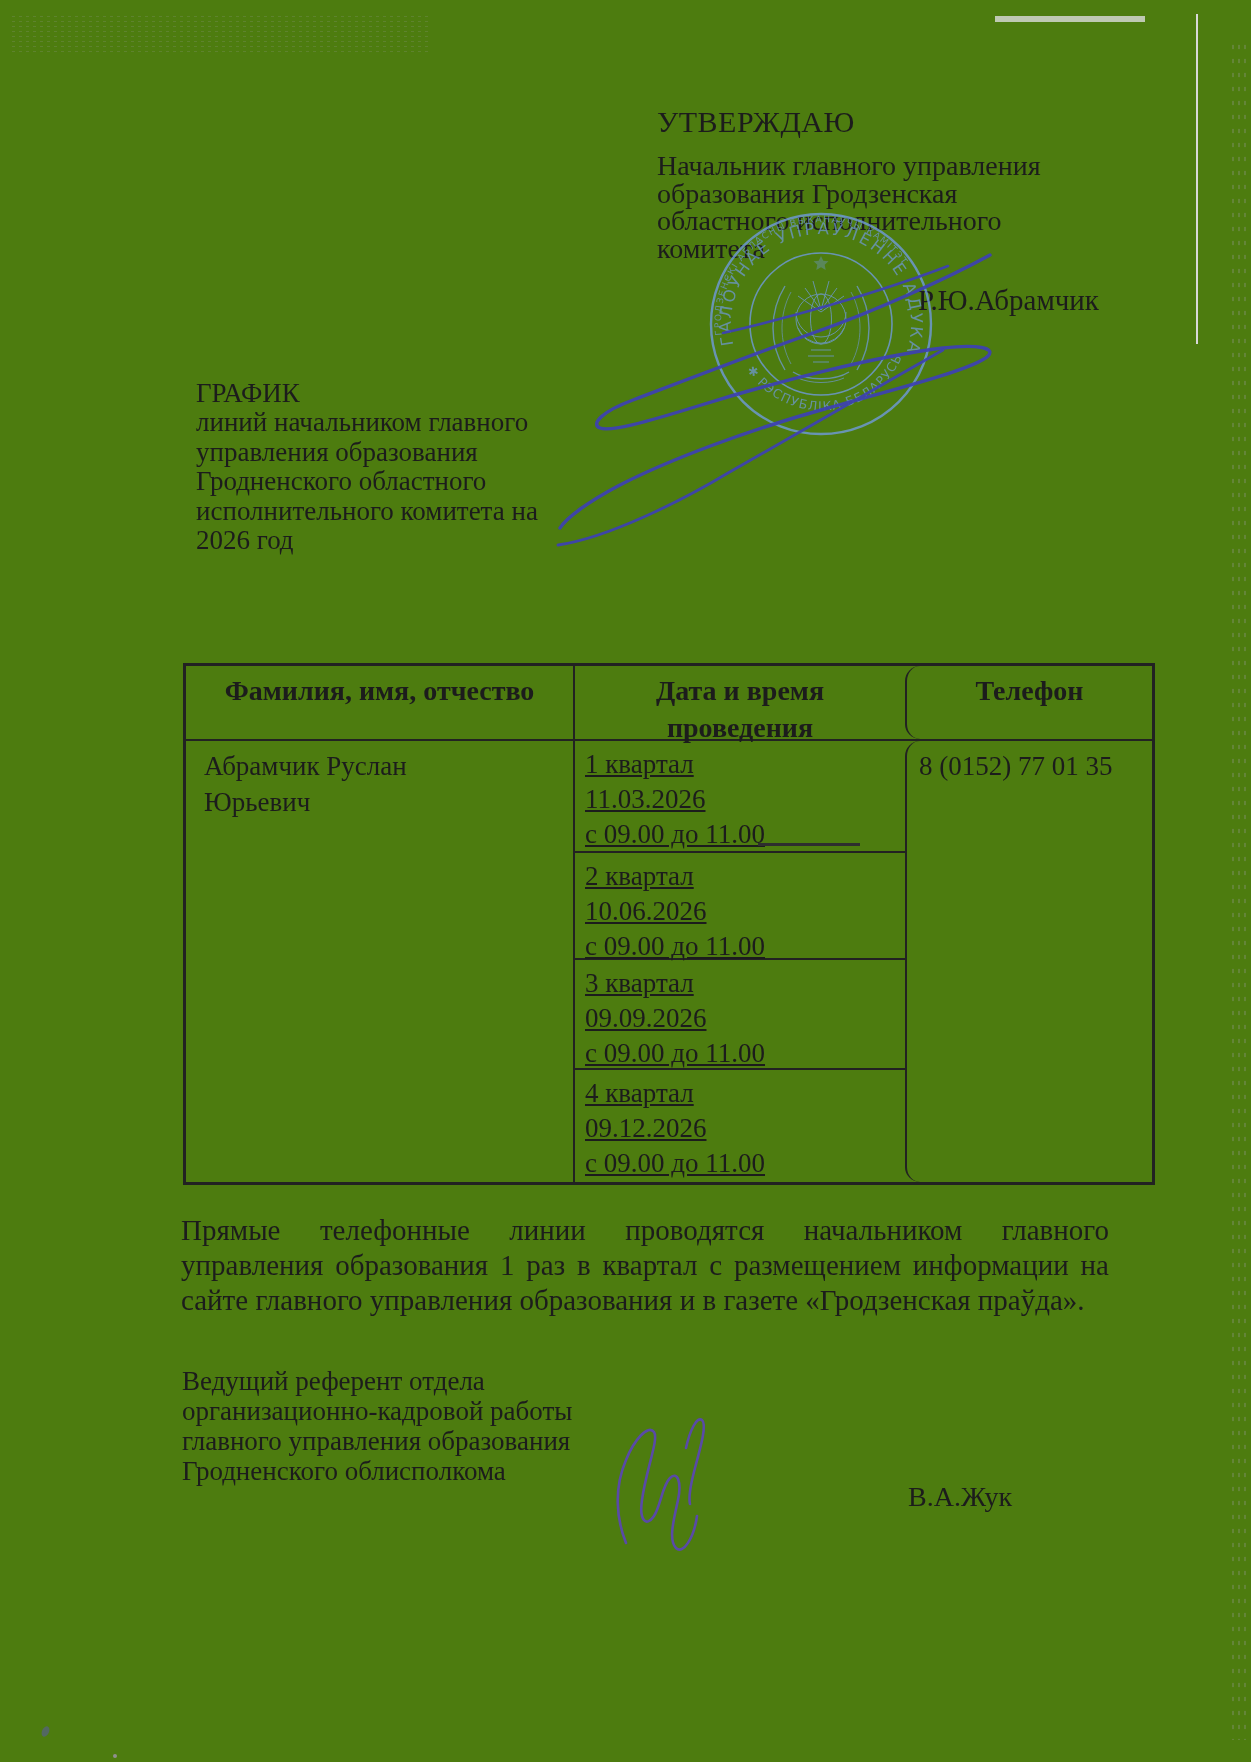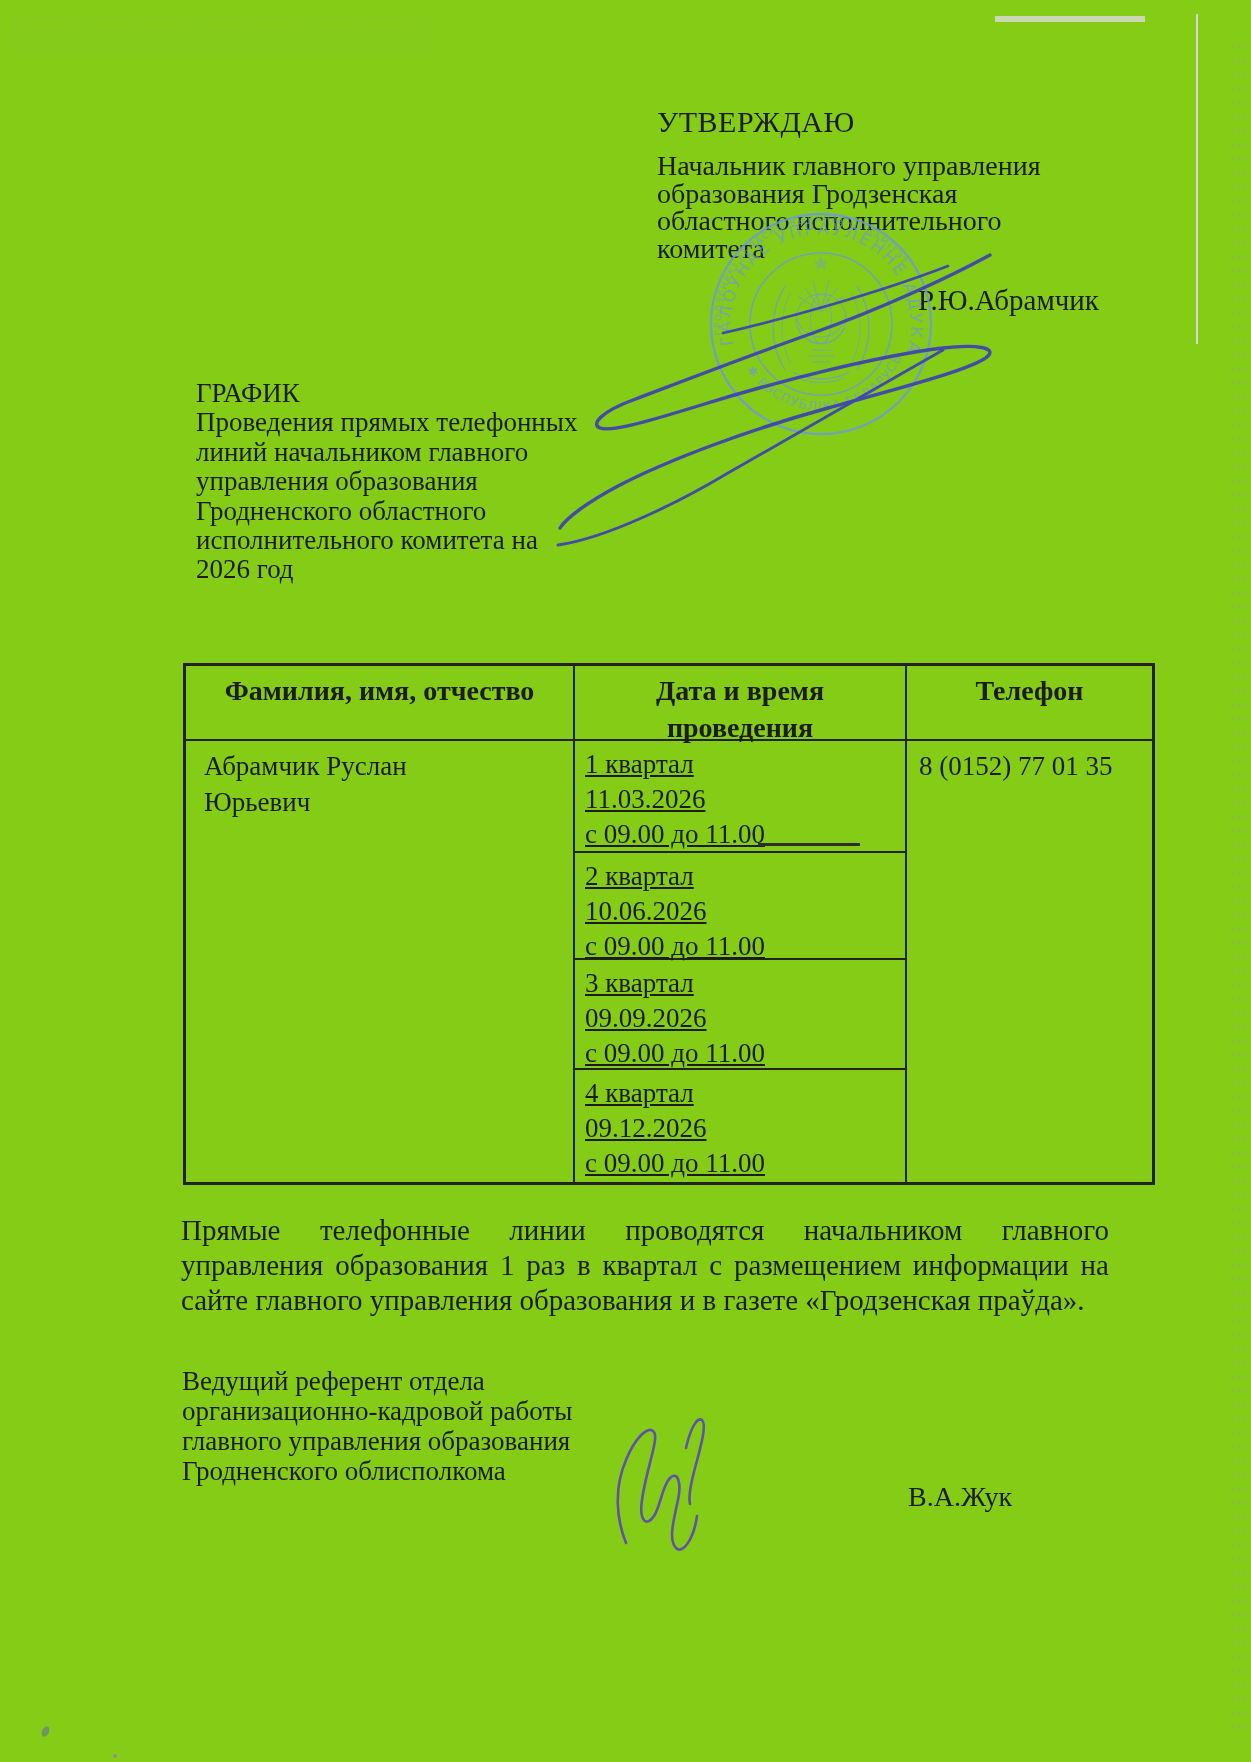--- a/index.html
+++ b/index.html
@@ -1,17 +1,17 @@
 <!DOCTYPE html>
 <html><head>
 <meta charset="utf-8">
 <style>
   html,body{margin:0;padding:0;background:#e8e8e8;}
   .page{
-    position:relative;width:1251px;height:1762px;background:#84cc16;
+    position:relative;width:1251px;height:1762px;background:#4d7c0f;
     font-family:"Liberation Serif","DejaVu Serif",serif;color:#1c1c1c;
     overflow:hidden;margin:0 auto;
   }
   
   .speckle{position:absolute;background-image:radial-gradient(#9a9a9a 1px,transparent 1.2px);background-size:7px 5px;opacity:.22;}
   .streak{position:absolute;background:#dcdcdc;}
   .vline-faint{position:absolute;background:#d8d8d8;width:2px;}
   .dot{position:absolute;border-radius:50%;}
   
   .approval-heading{position:absolute;left:657px;top:105px;font-size:30px;line-height:34px;letter-spacing:.5px;}
@@ -22,21 +22,21 @@
   
   .doc-table{
     position:absolute;left:183px;top:663px;width:972px;height:522px;
     border:3px solid #222;box-sizing:border-box;display:flex;flex-direction:column;
     font-size:27px;
   }
   .t-header{display:flex;height:75px;border-bottom:2px solid #222;box-sizing:border-box;font-weight:bold;font-size:28px;}
   .t-body{flex:1;display:flex;min-height:0;}
   .c1{width:387px;box-sizing:border-box;}
   .c2{width:332px;box-sizing:border-box;border-left:2px solid #222;}
-  .c3{flex:1;box-sizing:border-box;border-left:2px solid #222;}
+  .c3{flex:1;box-sizing:border-box;border-left:2px solid #222;border-radius:15px;}
   .hcell{padding-top:6px;text-align:center;white-space:pre-line;line-height:37px;}
   .name-cell{padding:7px 10px 0 18px;white-space:pre-line;line-height:36px;}
   .phone-cell{padding:7px 4px 0 12px;white-space:pre-line;line-height:36px;}
   .q-col{display:flex;flex-direction:column;height:100%;}
   .q-cell{box-sizing:border-box;padding:6px 6px 12px 10px;white-space:pre-line;line-height:35px;text-decoration:underline;}
   .q-0{height:112px;border-bottom:2px solid #222;}
   .q-1{height:107px;border-bottom:2px solid #222;}
   .q-2{height:110px;border-bottom:2px solid #222;}
   .q-3{flex:1;}
   .artifact-underline{position:absolute;left:758px;top:843px;width:102px;height:3px;background:#2e2e2e;}
@@ -67,21 +67,20 @@
   <div class="approval-lines">
     <div>Начальник главного управления</div>
     <div>образования Гродзенская</div>
     <div>областного исполнительного</div>
     <div>комитета</div>
   </div>
   <div class="signer1">Р.Ю.Абрамчик</div>
 
   <div class="title-block">
     <div>ГРАФИК</div>
-    <div>Проведения прямых телефонных</div>
     <div>линий начальником главного</div>
     <div>управления образования</div>
     <div>Гродненского областного</div>
     <div>исполнительного комитета на</div>
     <div>2026 год</div>
   </div>
 
   <div class="doc-table">
     <div class="t-header">
       <div class="c1 hcell">Фамилия, имя, отчество</div>

